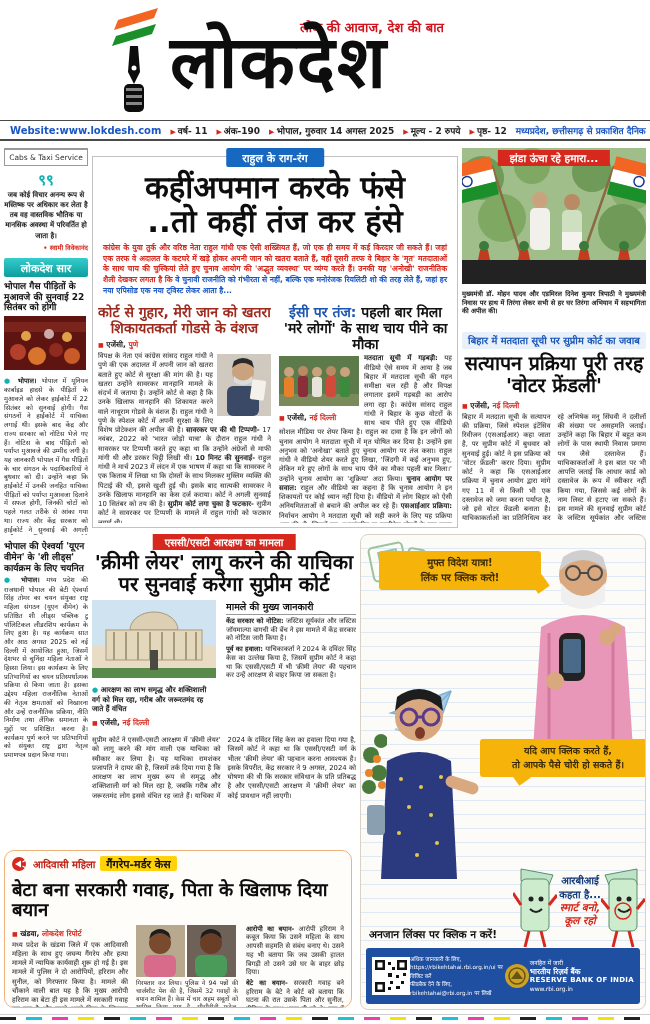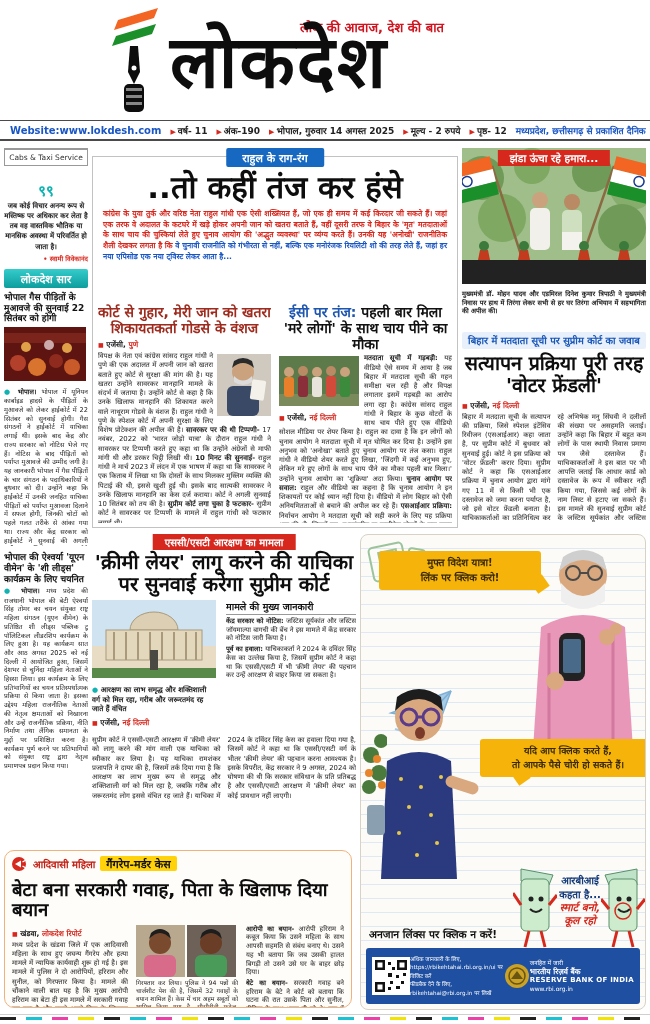--- a/index.html
+++ b/index.html
@@ -144,21 +144,21 @@
     <span class="metaitem"><span class="tri">▶</span><span>मूल्य - 2 रुपये</span></span>
     <span class="metaitem"><span class="tri">▶</span><span>पृष्ठ- 12</span></span>
     <span class="publine">मध्यप्रदेश, छत्तीसगढ़ से प्रकाशित दैनिक</span>
   </div>
 
   <aside class="abs sidebar">
     <div class="eonad">
       <div class="eontag">Cabs &amp; Taxi Service</div>
     </div>
 
-    <div style="margin-top:18px;">
+    <div style="margin-top:7px;">
       <div class="qmark">९९</div>
       <div class="quotetext">जब कोई विचार अनन्य रूप से मस्तिष्क पर अधिकार कर लेता है तब वह वास्तविक भौतिक या मानसिक अवस्था में परिवर्तित हो जाता है।</div>
       <div class="quoteauthor">• स्वामी विवेकानंद</div>
     </div>
 
     <div class="saarhead" style="margin-top:6px;">लोकदेश सार</div>
 
     <div style="margin-top:4px;">
       <div class="brieftitle">भोपाल गैस पीड़ितों के मुआवजे की सुनवाई 22 सितंबर को होगी</div>
       <svg width="82" height="54" style="margin-top:3px;" viewBox="0 0 82 54">
@@ -185,20 +185,21 @@
         <span class="tealdot">●</span>
         <span class="dl">भोपाल।</span>
         <span>मध्य प्रदेश की राजधानी भोपाल की बेटी ऐश्वर्या सिंह तोमर का चयन संयुक्त राष्ट्र महिला संगठन (यूएन वीमेन) के प्रतिष्ठित शी लीड्स पब्लिक टू पॉलिटिकल लीडरशिप कार्यक्रम के लिए हुआ है। यह कार्यक्रम सात और आठ अगस्त 2025 को नई दिल्ली में आयोजित हुआ, जिसमें देशभर से चुनिंदा महिला नेताओं ने हिस्सा लिया। इस कार्यक्रम के लिए प्रतिभागियों का चयन प्रतिस्पर्धात्मक प्रक्रिया से किया जाता है। इसका उद्देश्य महिला राजनीतिक नेताओं की नेतृत्व क्षमताओं को निखारना और उन्हें राजनीतिक प्रक्रिया, नीति निर्माण तथा लैंगिक समानता के मुद्दों पर प्रशिक्षित करना है। कार्यक्रम पूर्ण करने पर प्रतिभागियों को संयुक्त राष्ट्र द्वारा नेतृत्व प्रमाणपत्र प्रदान किया गया।</span>
       </div>
     </div>
   </aside>
 
   <section class="abs leadbox">
     <div class="kicker">राहुल के राग-रंग</div>
     <div class="bighead">
+      <div>कहींअपमान करके फंसे</div>
       <div>..तो कहीं तंज कर हंसे</div>
     </div>
     <div class="introred">
       <span>कांग्रेस के युवा तुर्क और वरिष्ठ नेता राहुल गांधी एक ऐसी शख्सियत हैं, जो एक ही समय में कई किरदार जी सकते हैं। जहां एक तरफ वे अदालत के कटघरे में खड़े होकर अपनी जान को खतरा बताते हैं, वहीं दूसरी तरफ वे बिहार के 'मृत' मतदाताओं के साथ चाय की चुस्कियां लेते हुए चुनाव आयोग की 'अद्भुत व्यवस्था' पर व्यंग्य करते हैं। उनकी यह 'अनोखी' राजनीतिक शैली देखकर लगता है कि</span>
       <span class="introblue">वे चुनावी राजनीति को गंभीरता से नहीं, बल्कि एक मनोरंजक रियलिटी शो की तरह लेते हैं, जहां हर नया एपिसोड एक नया ट्विस्ट लेकर आता है...</span>
     </div>
 
     <div class="substories">
 
       <article class="substory">

